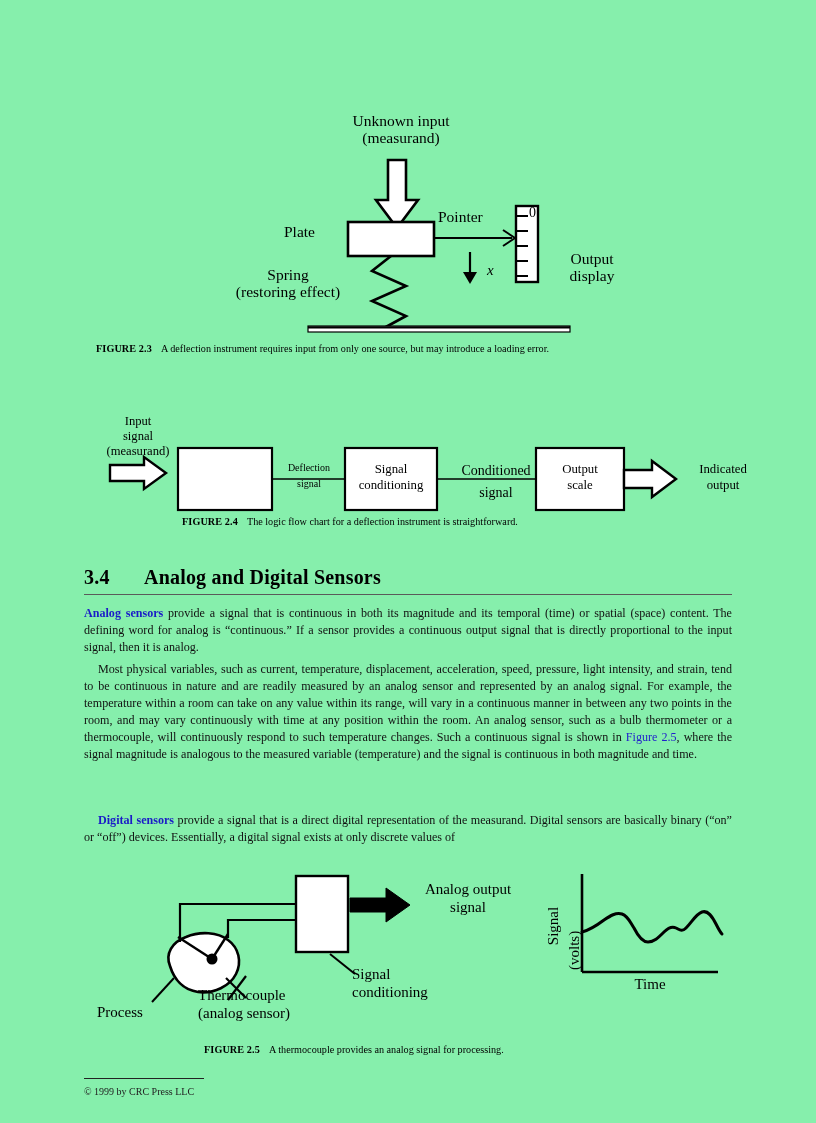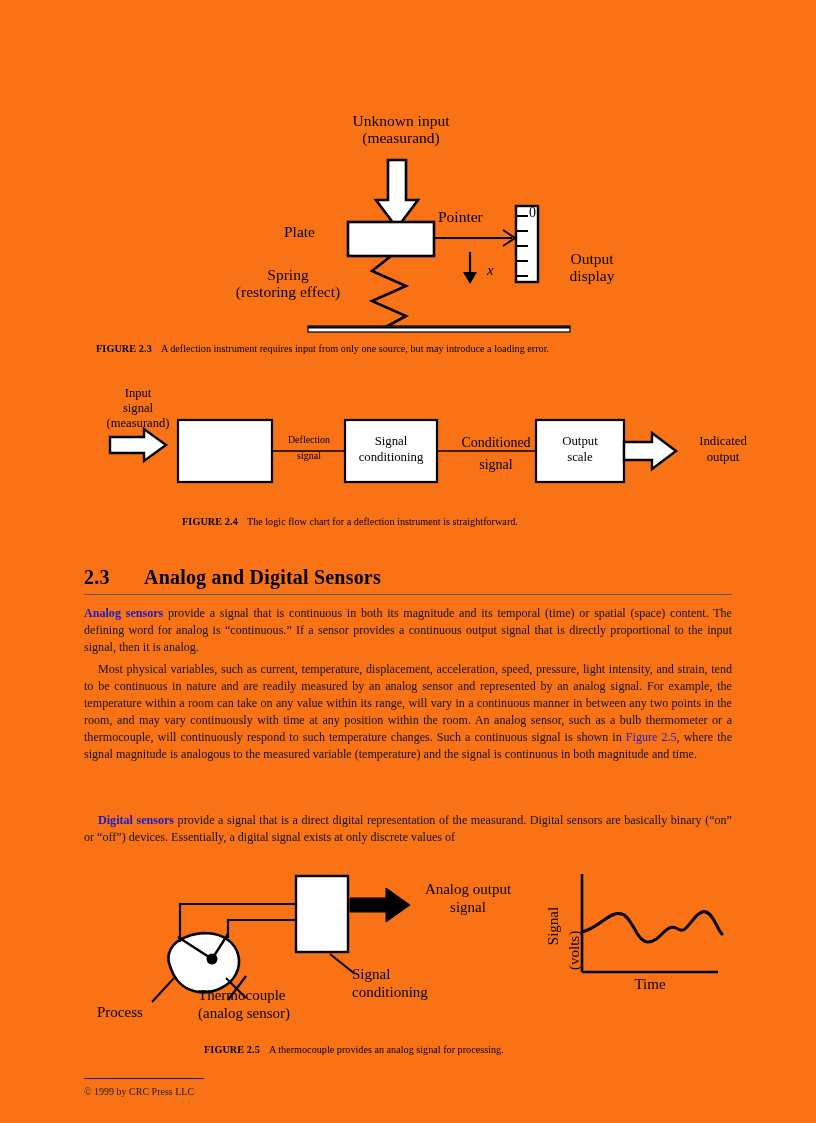--- a/index.html
+++ b/index.html
@@ -8,21 +8,21 @@
     background: #ffffff;
   }
   body {
     font-family: "Liberation Serif", "DejaVu Serif", serif;
     color: #000000;
   }
   #page {
     position: relative;
     width: 816px;
     height: 1123px;
-    background: #f97316;
+    background: #86efac;
     overflow: hidden;
   }
   .fig { position: absolute; }
   .lbl {
     position: absolute;
     font-family: "Liberation Serif", "DejaVu Serif", serif;
     color: #000;
     line-height: 1.12;
     white-space: nowrap;
   }
@@ -152,21 +152,21 @@
     <div class="lbl ctr" style="left:546px; top:150px; width:92px; font-size:15.5px;">
       <span>Output</span><br>
       <span>display</span>
     </div>
   </div>
 
   <div class="caption" style="left:96px; top:343px;">
     <span class="num">FIGURE 2.3</span><span class="txt">A deflection instrument requires input from only one source, but may introduce a loading error.</span>
   </div>
 
-  <div class="fig" style="left:0px; top:384px; width:816px; height:116px;">
+  <div class="fig" style="left:0px; top:412px; width:816px; height:116px;">
 
     <svg width="816" height="116" viewBox="0 0 816 116" style="position:absolute; left:0; top:0;">
 
       <polygon points="110,53 144,53 144,45 166,61 144,77 144,69 110,69" fill="#ffffff" stroke="#000000" stroke-width="2.4" stroke-linejoin="miter"></polygon>
 
       <rect x="178" y="36" width="94" height="62" fill="#ffffff" stroke="#000000" stroke-width="2.2"></rect>
 
       <line x1="272" y1="67" x2="345" y2="67" stroke="#000000" stroke-width="1.6"></line>
 
       <rect x="345" y="430" width="0" height="0" fill="none"></rect>
@@ -211,21 +211,21 @@
       <span>output</span>
     </div>
   </div>
 
   <div class="caption" style="left:182px; top:516px;">
     <span class="num">FIGURE 2.4</span><span class="txt">The logic flow chart for a deflection instrument is straightforward.</span>
   </div>
 
   <div id="sec-head">
     <div class="h-row">
-      <span class="h-num">2.3</span><span>Analog and Digital Sensors</span>
+      <span class="h-num">3.4</span><span>Analog and Digital Sensors</span>
     </div>
     <div class="rule"></div>
   </div>
 
   <div class="body-text" style="top:605px;">
     <p><span class="lead">Analog sensors</span><span> provide a signal that is continuous in both its magnitude and its temporal (time) or spatial (space) content. The defining word for analog is “continuous.” If a sensor provides a continuous output signal that is directly proportional to the input signal, then it is analog.</span></p>
   </div>
 
   <div class="body-text" style="top:661px;">
     <p class="indent"><span>Most physical variables, such as current, temperature, displacement, acceleration, speed, pressure, light intensity, and strain, tend to be continuous in nature and are readily measured by an analog sensor and represented by an analog signal. For example, the temperature within a room can take on any value within its range, will vary in a continuous manner in between any two points in the room, and may vary continuously with time at any position within the room. An analog sensor, such as a bulb thermometer or a thermocouple, will continuously respond to such temperature changes. Such a continuous signal is shown in </span><span class="xref">Figure 2.5</span><span>, where the signal magnitude is analogous to the measured variable (temperature) and the signal is continuous in both magnitude and time.</span></p>

